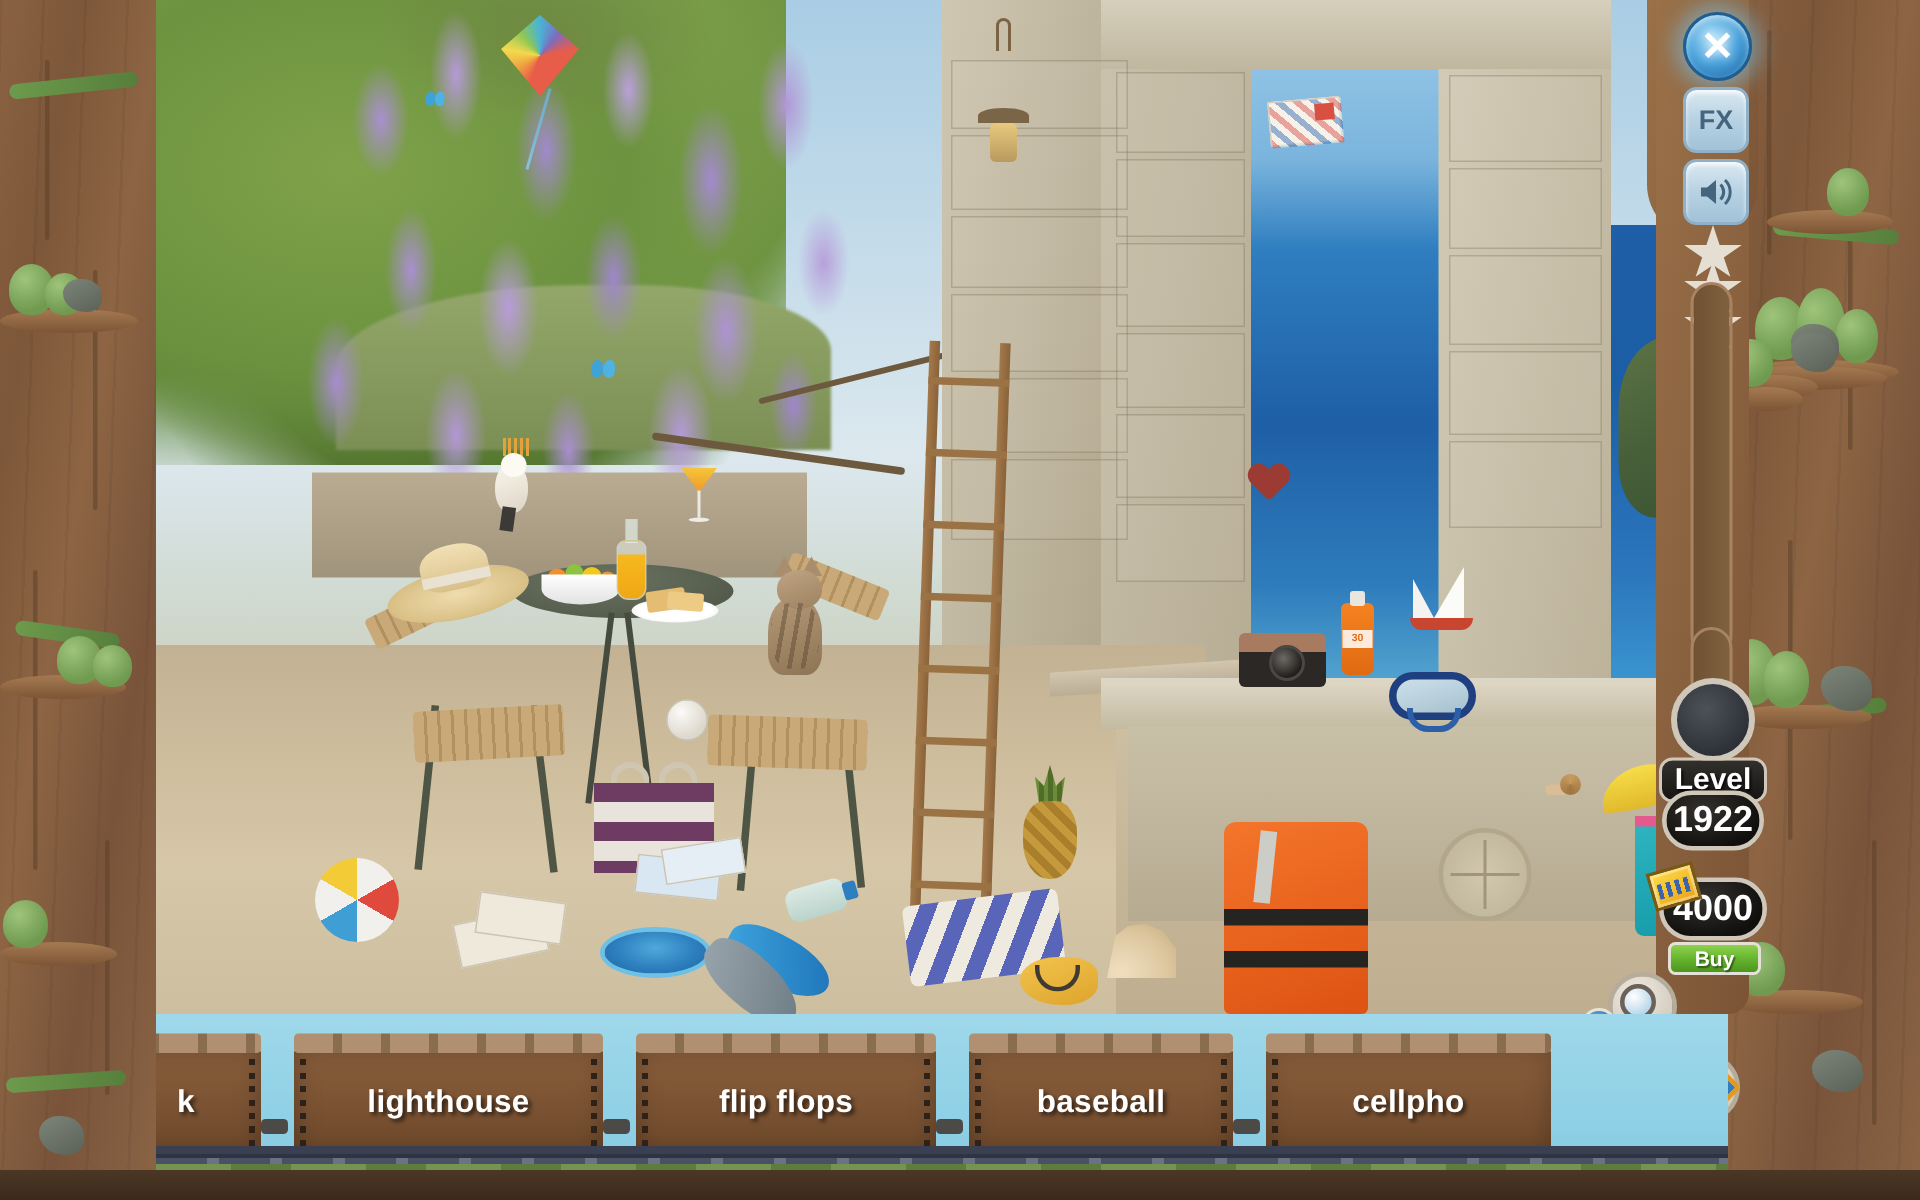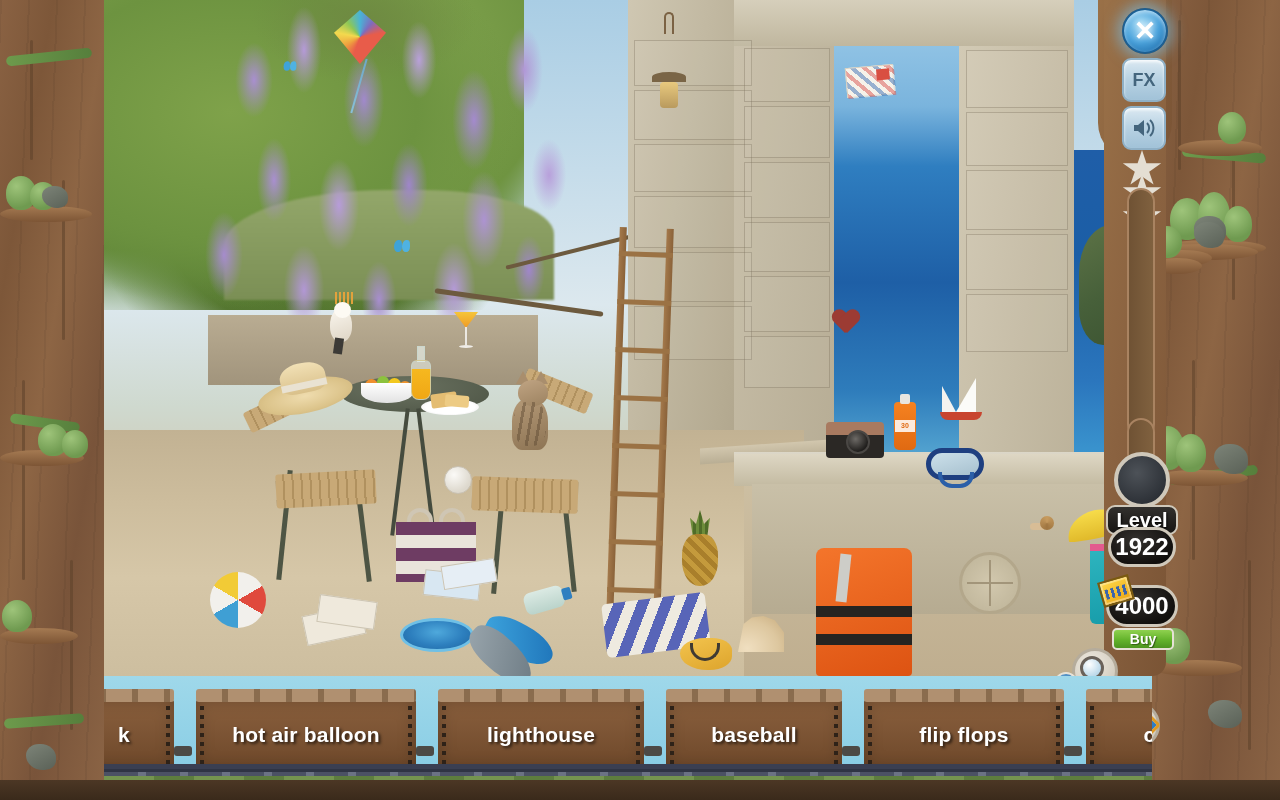--- a/index.html
+++ b/index.html
@@ -1066,44 +1066,38 @@
   <div class="badge" style="left:1100px;top:762px;">3</div>
 
   <div class="train-zone">
     <div class="train">
       <div class="car" style="width:100px;">
 
         <span class="rivets-r"></span>
         <span class="word">k</span>
         <span class="coupler"></span>
       </div>
-      <div class="car" style="width:220px;">
-        <span class="rivets-l"></span>
-        <span class="rivets-r"></span>
-        <span class="word">hot air balloon</span>
-        <span class="coupler"></span>
-      </div>
       <div class="car" style="width:206px;">
         <span class="rivets-l"></span>
         <span class="rivets-r"></span>
         <span class="word">lighthouse</span>
+        <span class="coupler"></span>
+      </div>
+      <div class="car" style="width:200px;">
+        <span class="rivets-l"></span>
+        <span class="rivets-r"></span>
+        <span class="word">flip flops</span>
         <span class="coupler"></span>
       </div>
       <div class="car" style="width:176px;">
         <span class="rivets-l"></span>
         <span class="rivets-r"></span>
         <span class="word">baseball</span>
         <span class="coupler"></span>
       </div>
-      <div class="car" style="width:200px;">
-        <span class="rivets-l"></span>
-        <span class="rivets-r"></span>
-        <span class="word">flip flops</span>
-        <span class="coupler"></span>
-      </div>
       <div class="car" style="width:190px;">
         <span class="rivets-l"></span>
         <span class="word">cellpho</span>
       </div>
     </div>
     <div class="rails"></div>
     <div class="grass-strip"></div>
     <div class="earth-strip"></div>
   </div>
 

